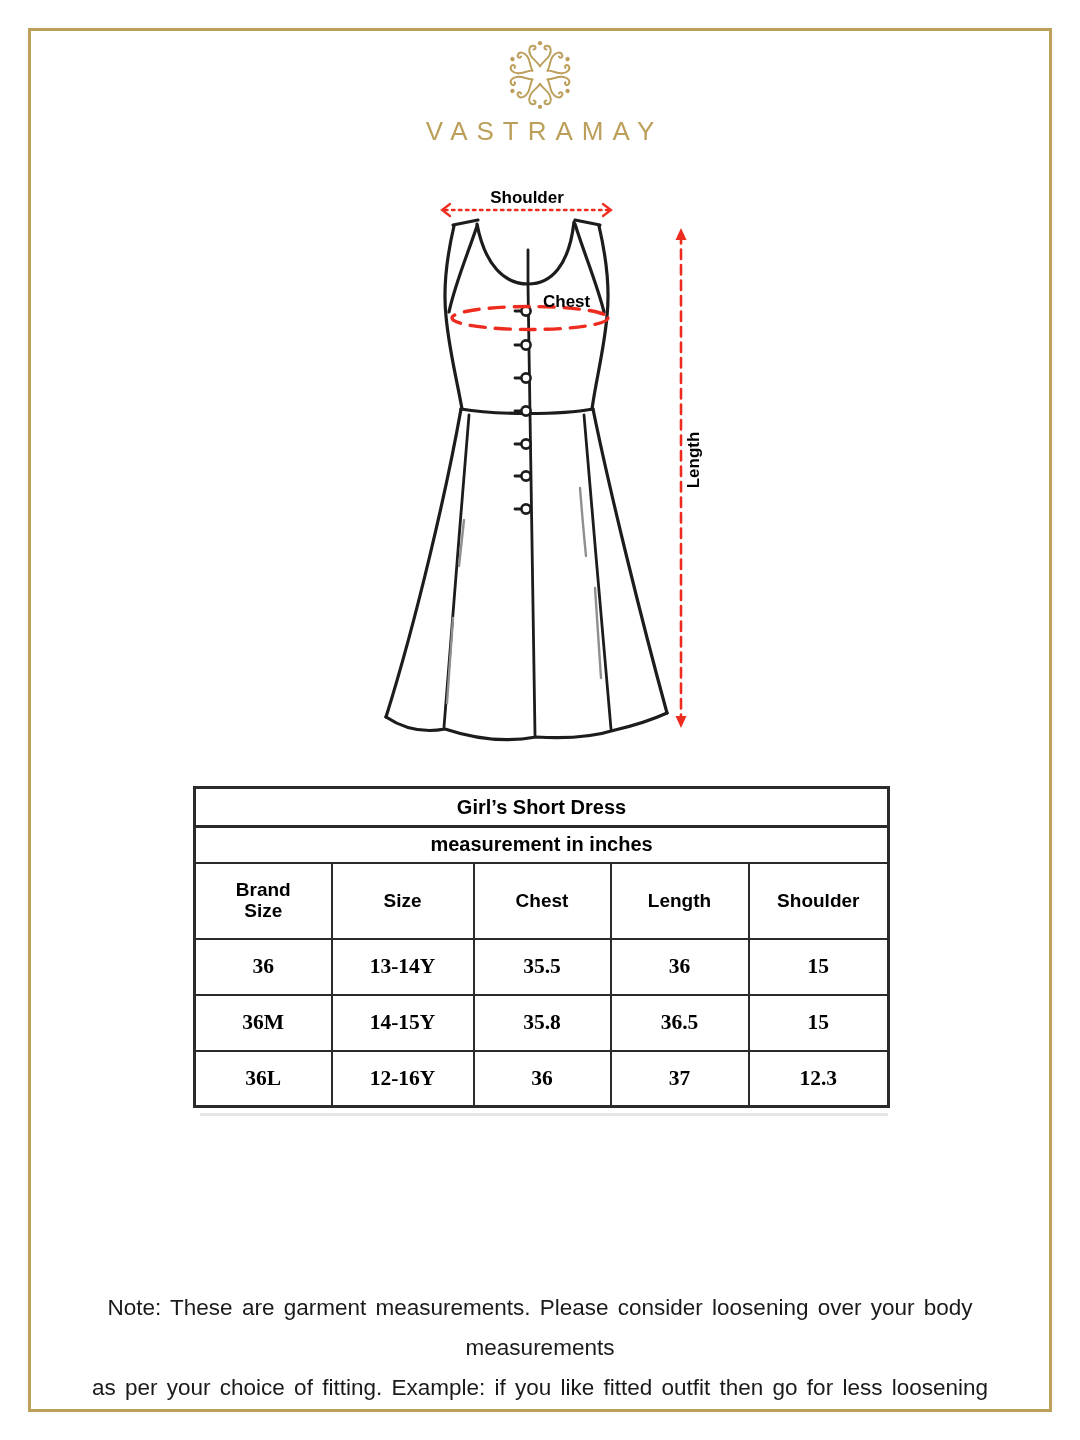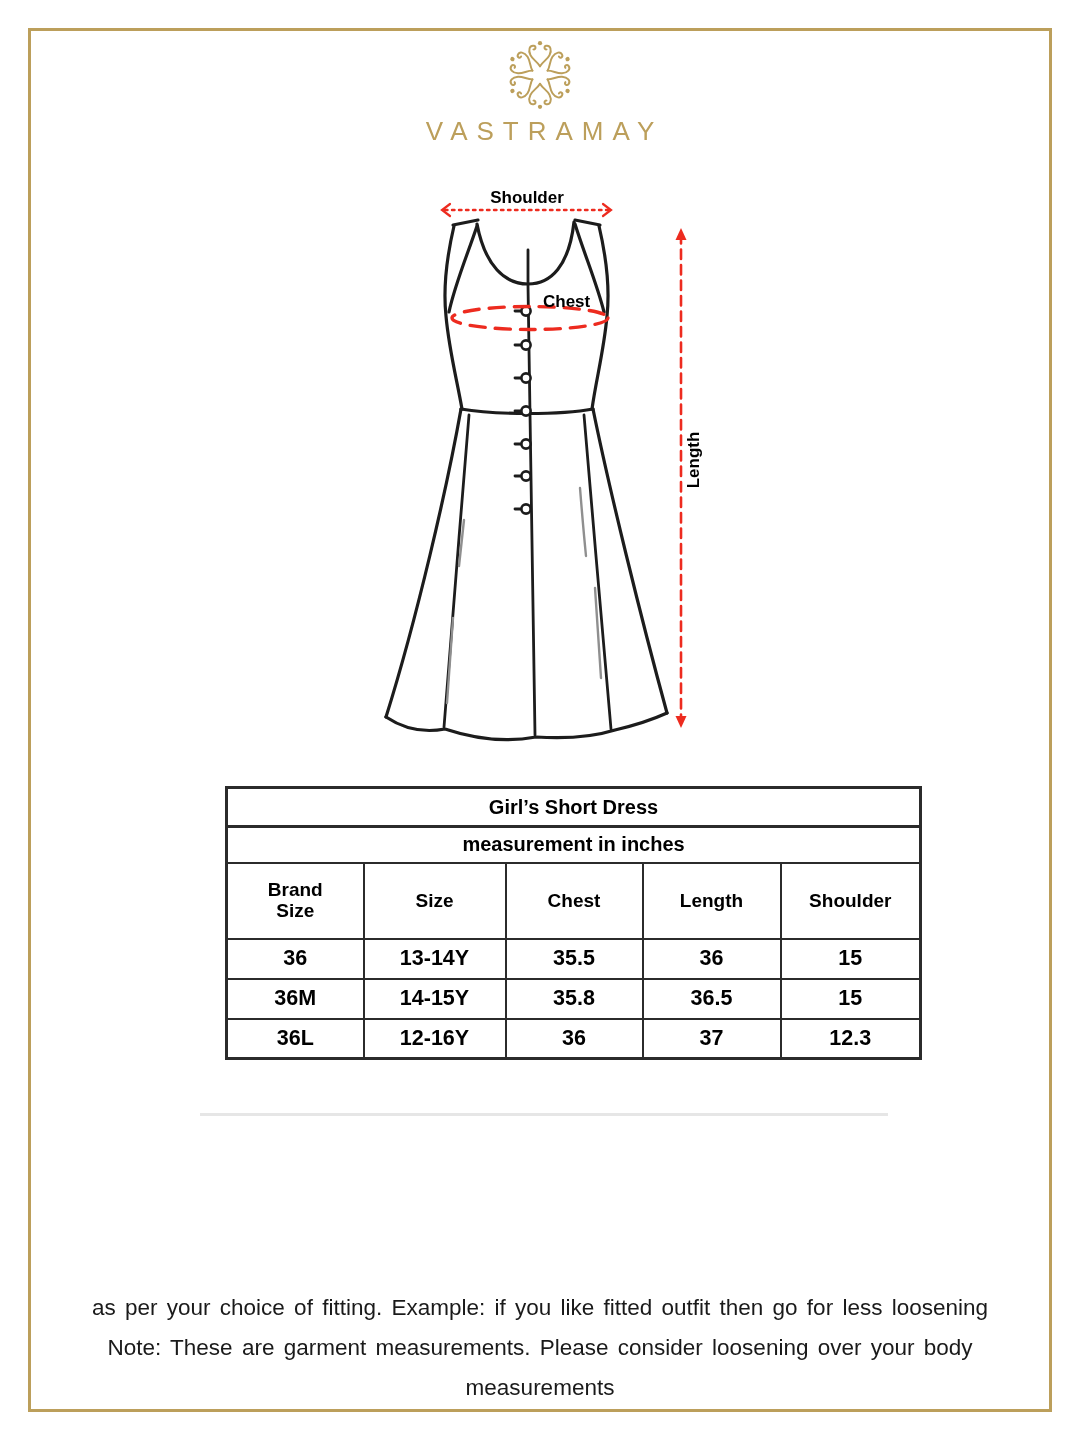--- a/index.html
+++ b/index.html
@@ -32,25 +32,25 @@
   .btn{fill:#ffffff;stroke:var(--ink);stroke-width:2.6px;}
   .arrow{fill:none;stroke:var(--red);stroke-linecap:round;}
   .arrow-head{fill:var(--red);stroke:none;}
   .dlabel{font-family:"Liberation Sans",sans-serif;font-weight:700;font-size:17px;fill:#000000;}
 
   
   .size-table{position:absolute;left:193px;top:786px;width:694px;border-collapse:collapse;
     table-layout:fixed;background:#ffffff;}
   .size-table td,.size-table th{border:2px solid var(--tborder);text-align:center;
     vertical-align:middle;color:#000;}
-  .size-table{border:3px solid var(--tborder);margin-left:32px;}
+  .size-table{border:3px solid var(--tborder);}
   .t-title-cell{height:39px;font-size:20px;font-weight:700;border-bottom-width:3px !important;}
   .t-sub-cell{height:36px;font-size:20px;font-weight:700;}
   .size-table th{height:76px;font-size:19px;font-weight:700;}
-  .size-table td.data{height:40px;font-size:21.5px;font-weight:700;}
+  .size-table td.data{height:56px;font-size:21.5px;font-weight:700;font-family:Liberation Serif, serif;}
   .wrap-narrow{display:inline-block;max-width:62px;line-height:1.15;}
   .table-shadow{position:absolute;left:200px;top:1113px;width:688px;height:3px;
     background:#d9d9d9;opacity:.65;}
 
   
   .note{position:absolute;left:50px;top:1288px;width:980px;text-align:center;
     font-size:22.5px;line-height:40px;color:#1a1a1a;word-spacing:3px;}
 </style>
 </head>
 <body>
@@ -180,17 +180,17 @@
         <td class="data">12-16Y</td>
         <td class="data">36</td>
         <td class="data">37</td>
         <td class="data">12.3</td>
       </tr>
     </tbody>
   </table>
   <div class="table-shadow"></div>
 
   <div class="note">
+    <div>Note: These are garment measurements. Please consider loosening over your body measurements</div>
     <div>as per your choice of fitting. Example: if you like fitted outfit then go for less loosening</div>
-    <div>Note: These are garment measurements. Please consider loosening over your body measurements</div>
   </div>
 
 </div>
 
 </body></html>

